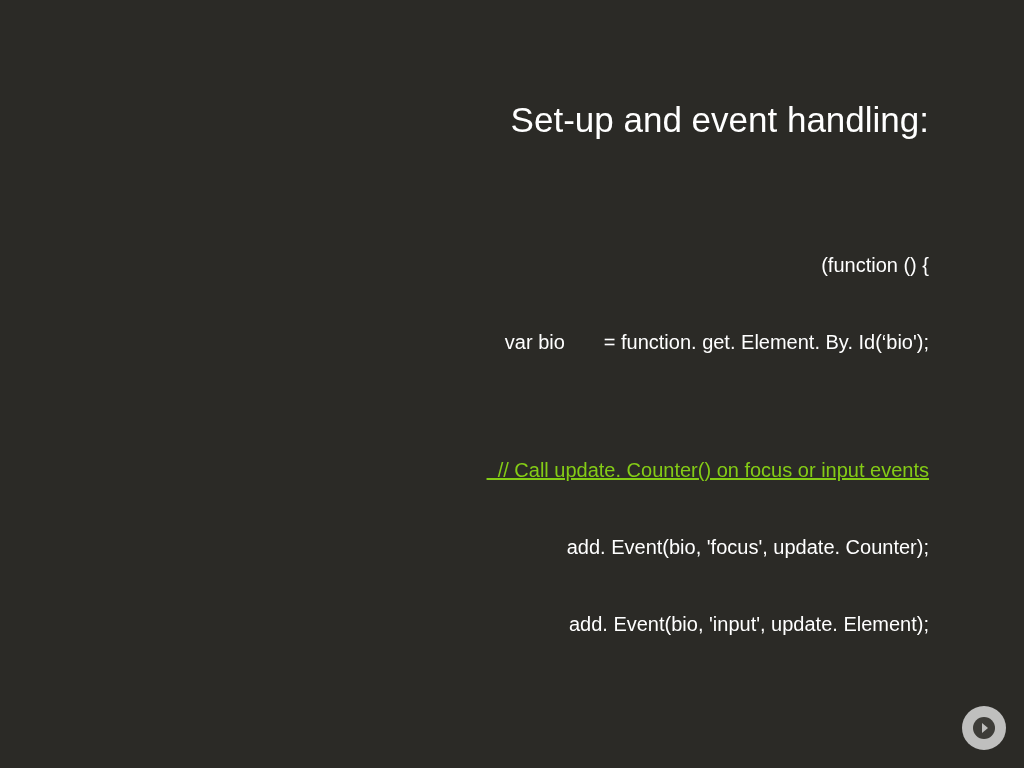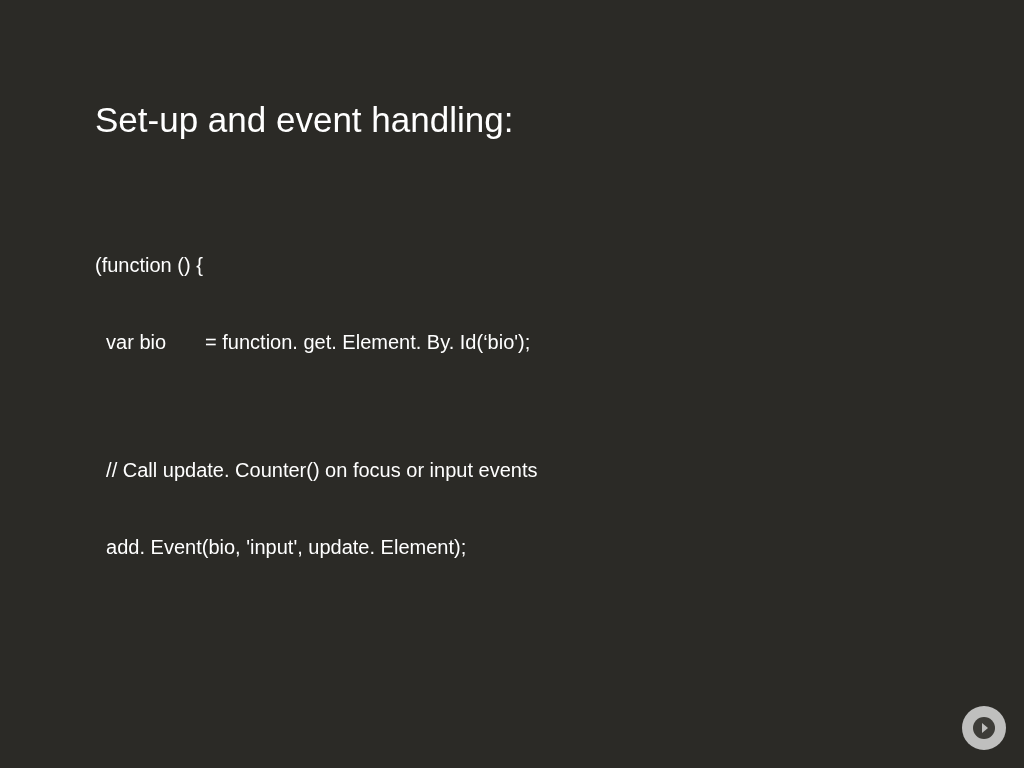--- a/index.html
+++ b/index.html
@@ -9,35 +9,36 @@
     background: #2b2a26;
     font-family: Arial, Helvetica, sans-serif;
     color: #ffffff;
     overflow: hidden;
   }
   .slide {
     width: 1024px;
     height: 768px;
     position: relative;
     padding: 100px 95px 0 95px;
+    text-align: right;
   }
   .title {
     font-size: 35px;
     font-weight: 400;
     color: #ffffff;
     margin-bottom: 62px;
   }
   .code-block {
     font-size: 20px;
     line-height: 1.28;
     white-space: pre;
     font-family: Arial, Helvetica, sans-serif;
   }
   .code-block .line { display: block; }
-  .comment { color: #ffffff; }
+  .comment { color: #84cc16; text-decoration: underline; }
   .next-btn {
     position: absolute;
     right: 18px;
     bottom: 18px;
     width: 44px;
     height: 44px;
     border-radius: 50%;
     background: #bfbfbe;
     display: flex;
     align-items: center;
@@ -51,20 +52,21 @@
 
 <div class="slide">
 
   <h1 class="title">Set-up and event handling:</h1>
 
   <div class="code-block">
     <span class="line">(function () {</span>
     <span class="line">  var bio       = function. get. Element. By. Id(‘bio');</span>
     <span class="line"></span>
     <span class="line comment">  // Call update. Counter() on focus or input events</span>
+    <span class="line">  add. Event(bio, 'focus', update. Counter);</span>
     <span class="line">  add. Event(bio, 'input', update. Element);</span>
     <span class="line"></span>
     
     
     
     
     
   </div>
 
   <div class="next-btn">

